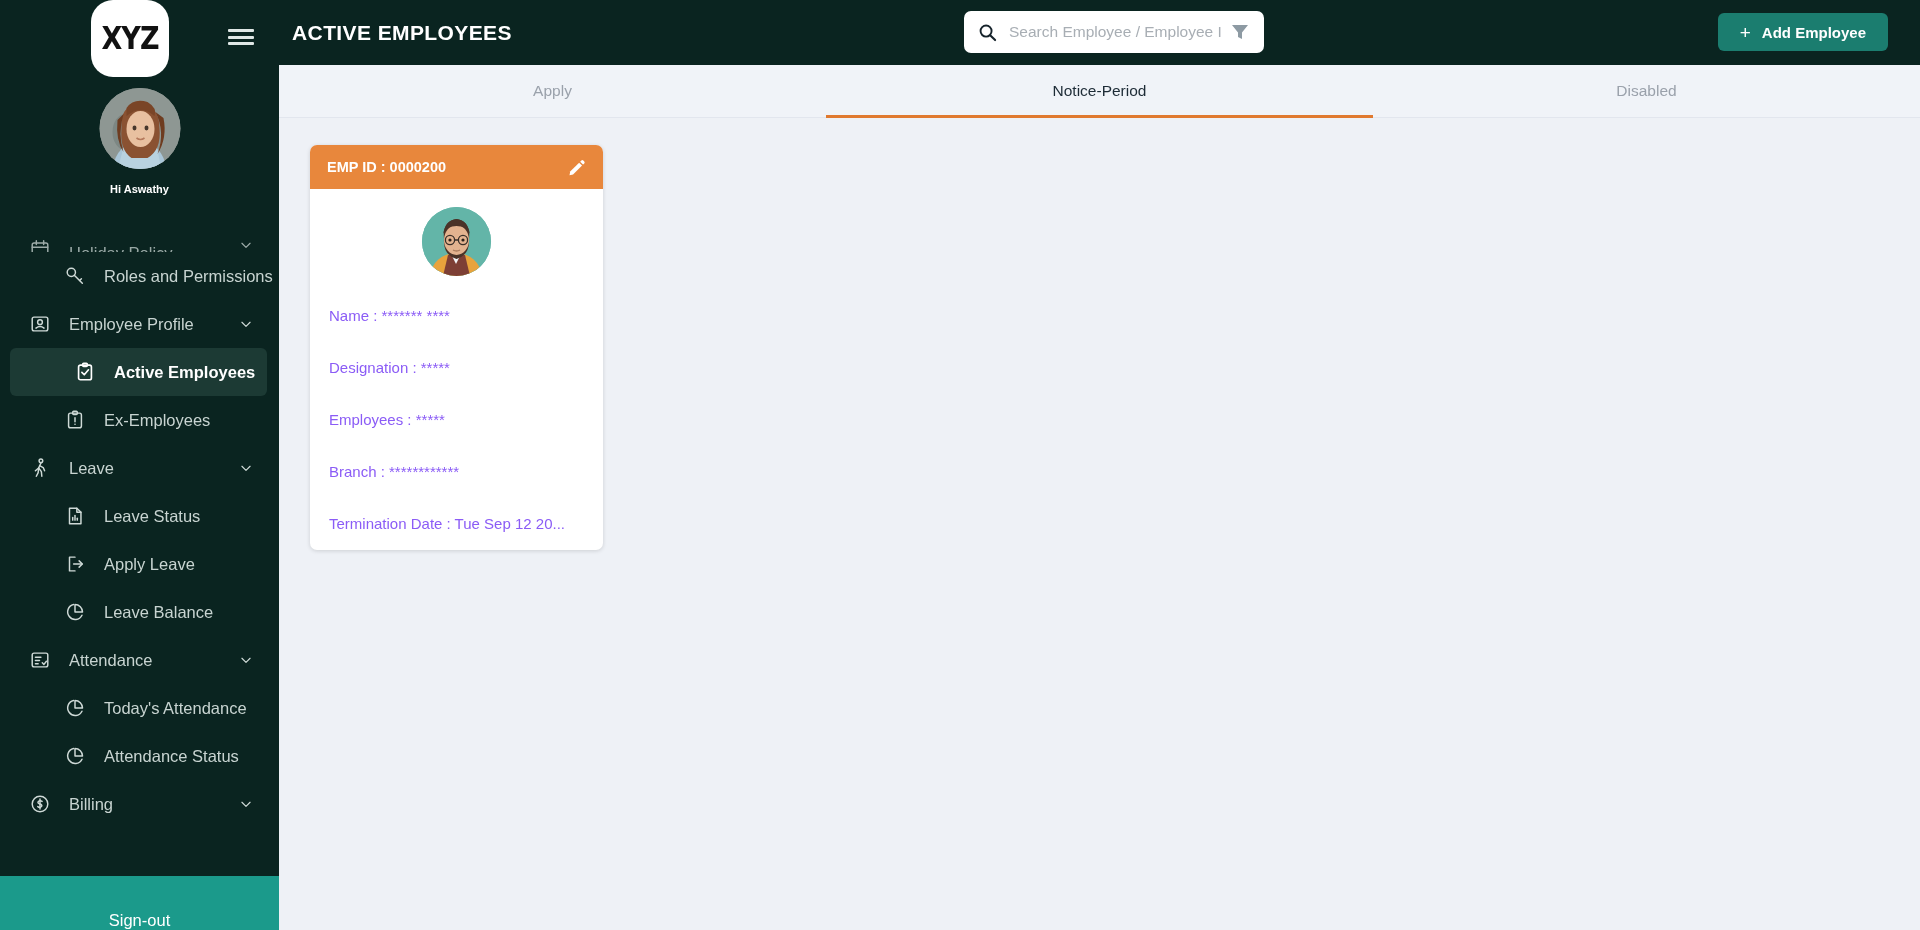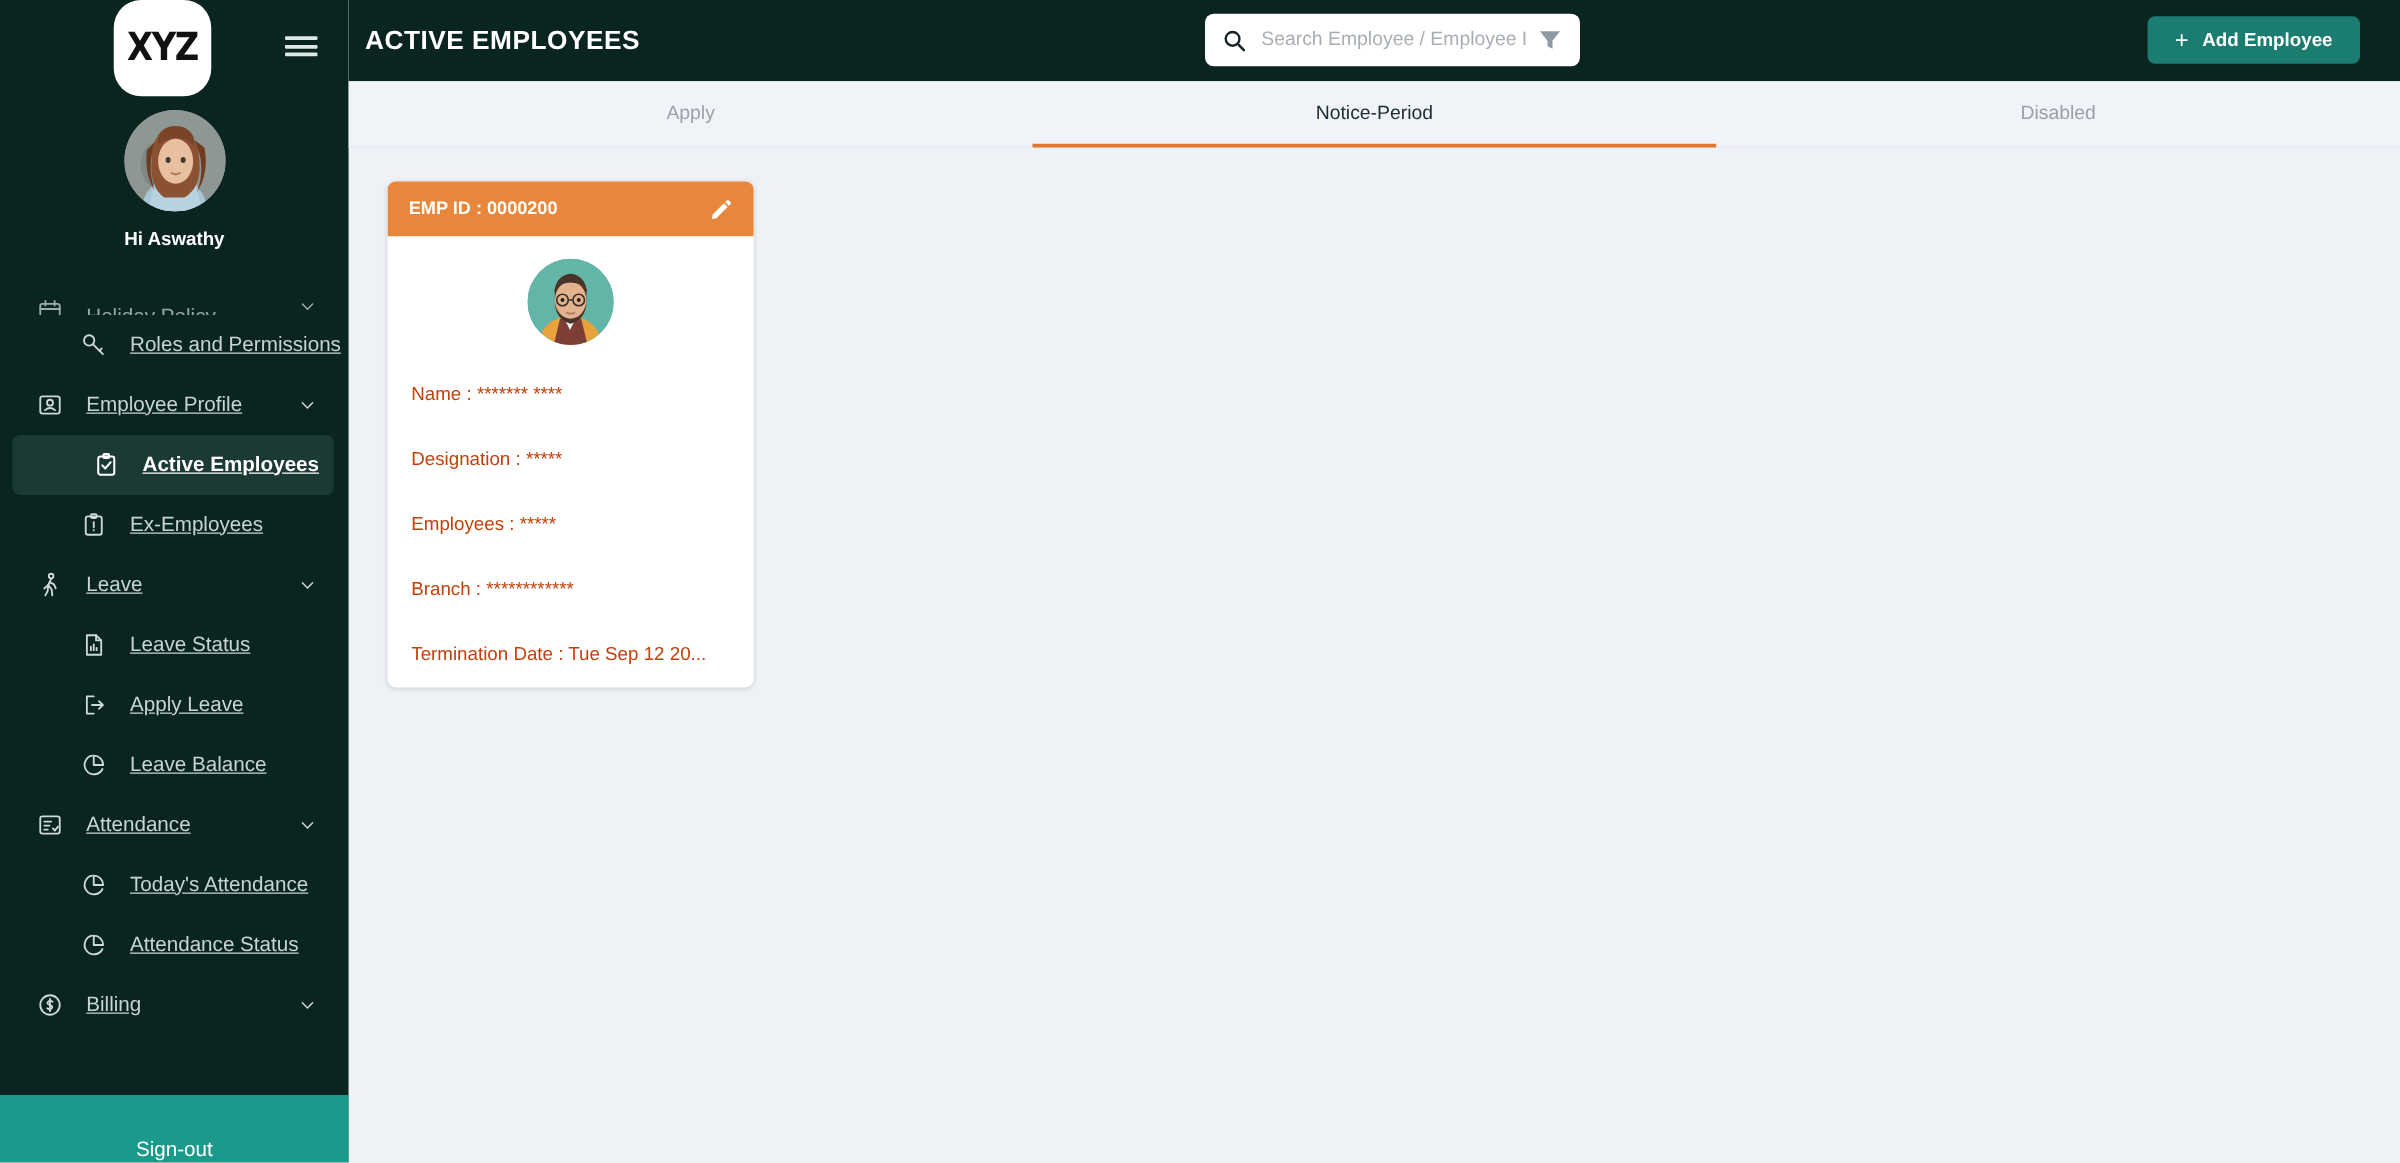--- a/index.html
+++ b/index.html
@@ -40,21 +40,21 @@
 
   .avatar-wrap {
     position: absolute; left: 50%; transform: translateX(-50%); top: 88px;
     width: 81px; height: 81px; border-radius: 50%;
     overflow: hidden; background: #8e9793;
   }
   .avatar-wrap svg { display: block; width: 81px; height: 81px; }
   .greeting {
     position: absolute; top: 183px; left: 0; width: 279px;
     text-align: center; color: #ffffff;
-    font-size: 15px; font-weight: bold;
+    font-size: 11px; font-weight: bold;
   }
 
   .nav {
     position: absolute; top: 218px; left: 0; width: 279px;
     height: 658px; overflow: hidden;
   }
   .nav-item {
     display: flex; align-items: center;
     height: 48px; cursor: pointer;
     color: #c8d4d1; font-size: 16.5px;
@@ -64,21 +64,21 @@
   .nav-item.active {
     background: #1c3a34; color: #ffffff; font-weight: bold;
     border-radius: 6px; margin: 0 12px 0 10px; width: 257px;
   }
   .nav-item .ico {
     width: 26px; height: 26px; flex: 0 0 26px;
     display: flex; align-items: center; justify-content: center;
     margin-right: 16px;
   }
   .nav-item .ico svg { display: block; }
-  .nav-label { white-space: nowrap; text-decoration: underline; }
+  .nav-label { white-space: nowrap; }
   .chev {
     margin-left: auto; margin-right: 26px;
     width: 14px; height: 14px; flex: 0 0 14px;
   }
   .nav-item.clipped { opacity: .75; height: 34px; align-items: flex-end; overflow: hidden; }
   .nav-item.clipped .ico { margin-bottom: -10px; }
   .nav-item.clipped .nav-label { margin-bottom: -11px; }
 
   .signout {
     position: absolute; left: 0; bottom: 0;
@@ -154,21 +154,21 @@
   .emp-id { color: #ffffff; font-size: 14.5px; font-weight: bold; }
   .edit-icon { width: 19px; height: 19px; cursor: pointer; }
   .emp-card-body { padding: 18px 0 14px; }
   .emp-photo {
     width: 69px; height: 69px; border-radius: 50%;
     margin: 0 auto 22px; overflow: hidden; background: #63b5a8;
   }
   .emp-photo svg { display: block; width: 69px; height: 69px; }
   .emp-fields { padding: 0 19px; }
   .emp-row {
-    font-size: 15px; color: #c2410c;
+    font-size: 15px; color: #8b5cf6;
     line-height: 24px; white-space: nowrap;
     overflow: hidden; text-overflow: ellipsis; margin-top: 28px;
   }
 </style>
 </head>
 <body>
 
 <div class="app">
 
   <aside class="sidebar">

